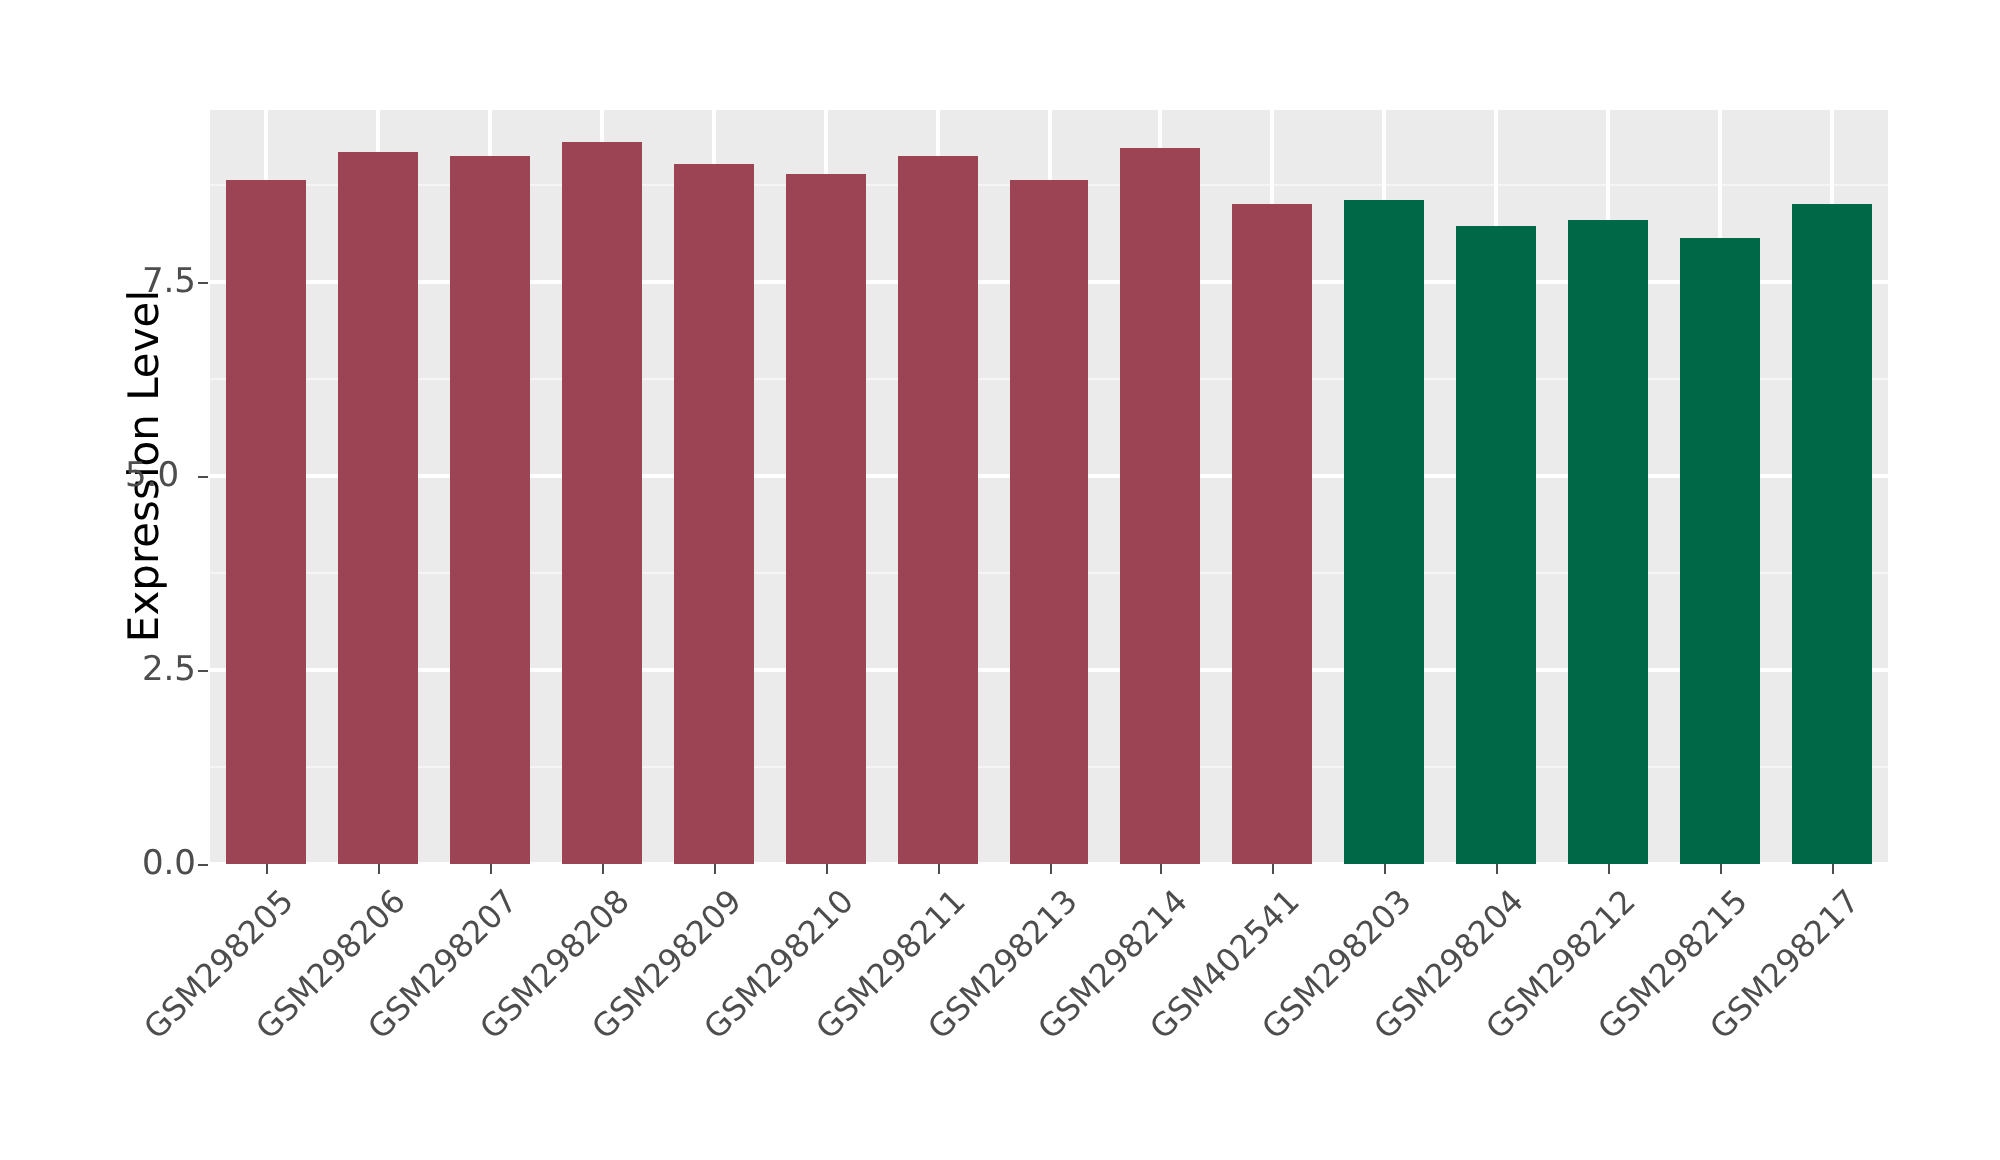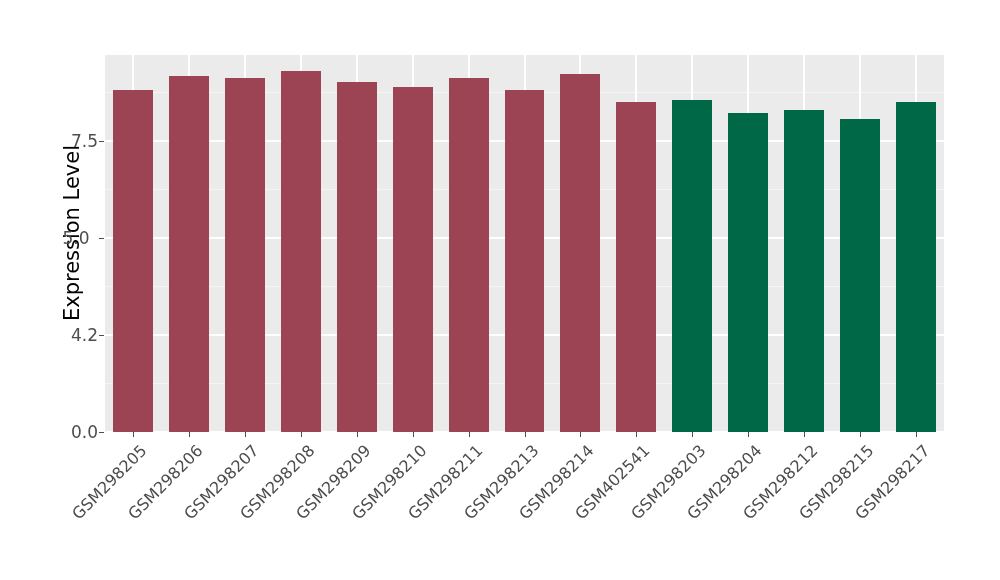--- a/index.html
+++ b/index.html
@@ -133,21 +133,21 @@
 </style>
 </head>
 <body>
 
 <div id="chart-root">
 
   <div id="y-axis-title">Expression Level</div>
 
   <div id="y-tick-labels">
       <div class="y-tick-label" style="top: 432px;">0.0</div>
-      <div class="y-tick-label" style="top: 334.835px;">4.2</div>
+      <div class="y-tick-label" style="top: 334.835px;">2.5</div>
       <div class="y-tick-label" style="top: 237.67px; text-align: center;">5.0</div>
       <div class="y-tick-label" style="top: 140.505px;">7.5</div>
     </div>
 
   <div id="panel">
       <div class="grid-line-minor-y" style="top: 328.418px;"></div>
       <div class="grid-line-minor-y" style="top: 231.253px;"></div>
       <div class="grid-line-minor-y" style="top: 134.088px;"></div>
       <div class="grid-line-minor-y" style="top: 36.9227px;"></div>
       <div class="grid-line-major-y" style="top: 376px;"></div>

